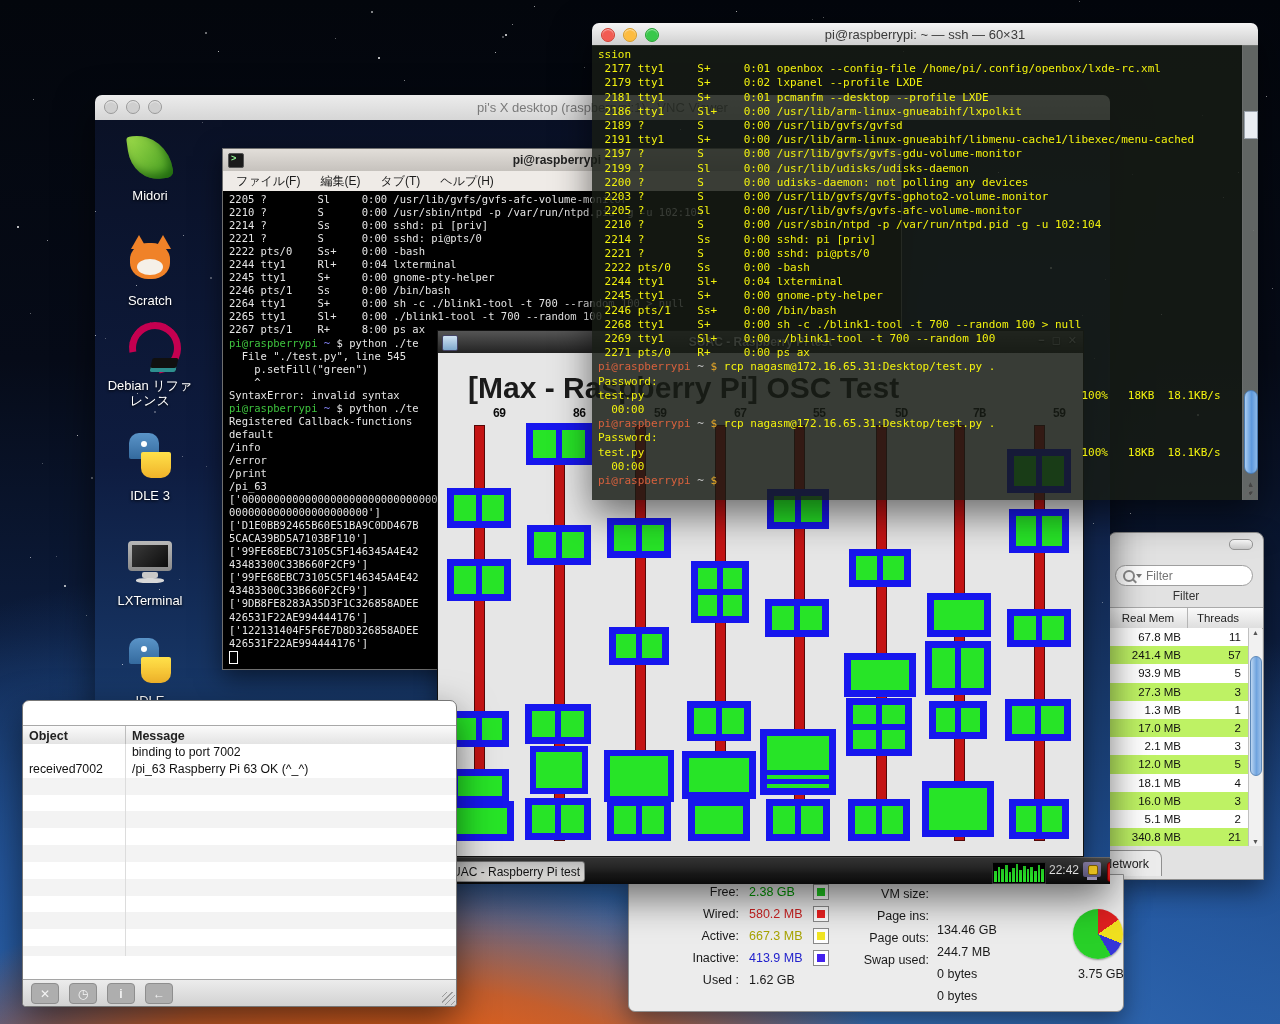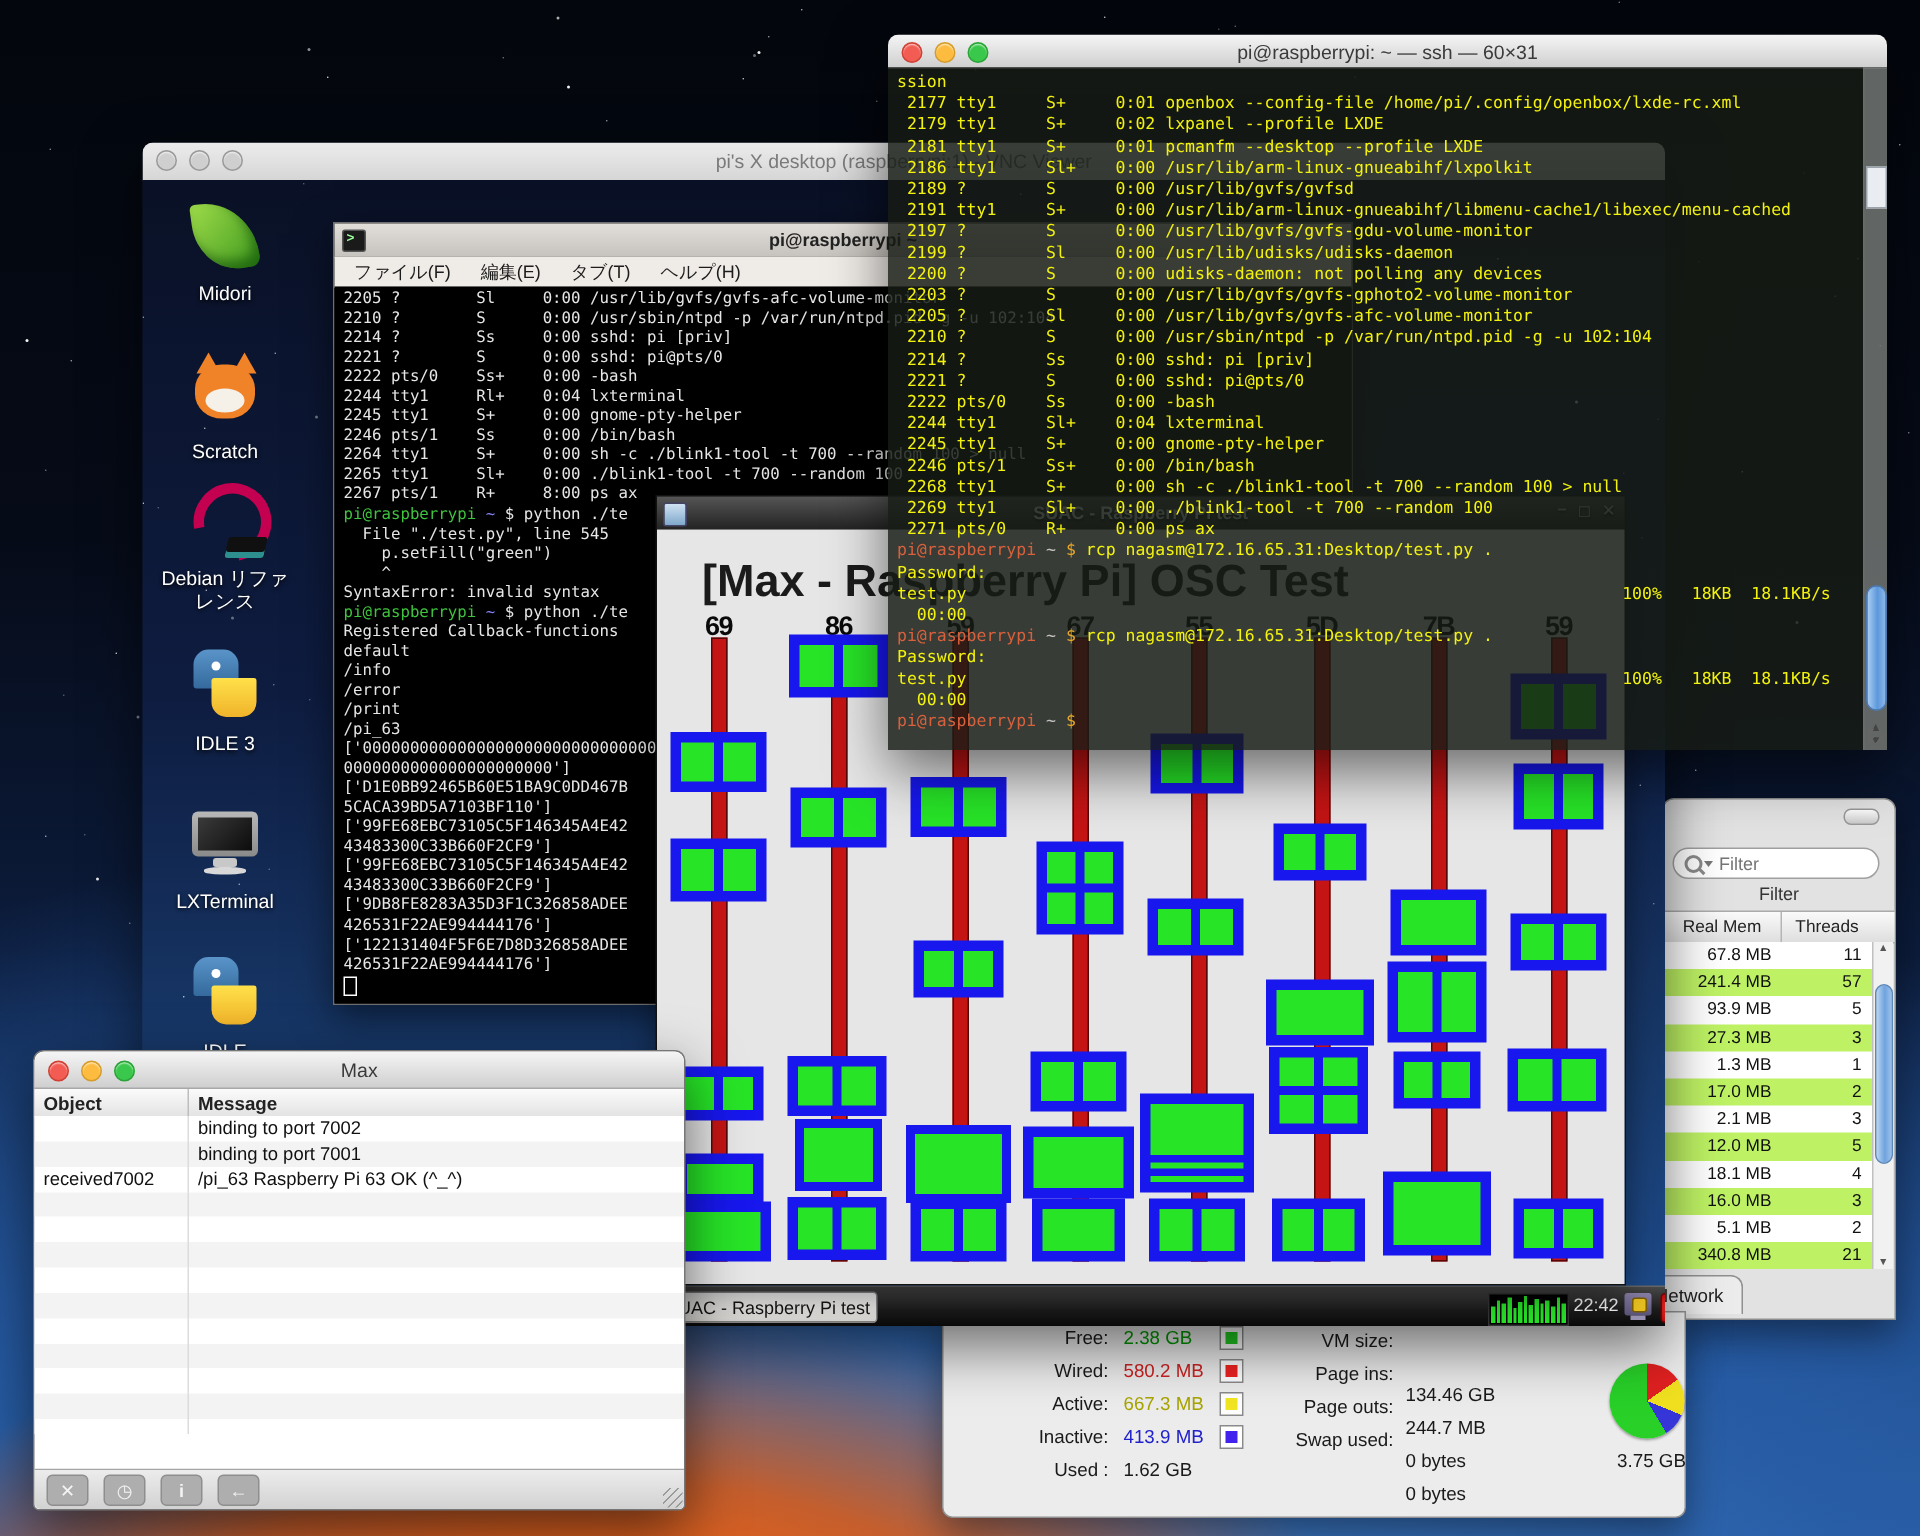--- a/index.html
+++ b/index.html
@@ -82,21 +82,21 @@
   .lx-l .cur{display:inline-block;width:7px;height:11px;border:1px solid #fff;vertical-align:-2px;}
   
   #max-patch{position:absolute;left:437px;top:330px;width:645px;height:525px;border:1px solid #121212;box-shadow:0 6px 20px rgba(0,0,0,.45);}
   #mp-titlebar{position:absolute;left:0;right:0;top:0;height:22px;background:linear-gradient(#555,#232323);
     display:flex;align-items:center;justify-content:center;font-size:12px;font-weight:bold;color:#dedede;text-shadow:0 1px 2px #000;}
   #mp-icon{position:absolute;left:4px;top:4px;width:14px;height:14px;background:linear-gradient(#cfe2f2,#7fa8cc);border:1px solid #446;border-radius:2px;}
   .mp-btns{position:absolute;right:6px;top:3px;display:flex;gap:7px;font-size:11px;color:#b9b9b9;}
   #mp-canvas{position:absolute;left:0;right:0;top:22px;bottom:0;background:#e6e6e6;overflow:hidden;}
   #patch-title{position:absolute;left:30px;top:18px;font-size:30px;font-weight:bold;color:#1b1b1b;letter-spacing:0px;text-align:right;}
   .track{position:absolute;width:9px;background:#c41414;border:1px solid #550808;}
-  .numbox{position:absolute;width:30px;height:17px;font-family:Liberation Sans, sans-serif;font-size:18px;font-weight:bold;color:#0a0a0a;text-align:center;letter-spacing:-1px;}
+  .numbox{position:absolute;width:30px;height:17px;font-family:Liberation Mono, monospace;font-size:12px;font-weight:bold;color:#0a0a0a;text-align:center;letter-spacing:-1px;margin-left:20px;}
   .pbox{position:absolute;background:#1717ee;display:grid;padding:7px;gap:6px;box-sizing:border-box;}
   .pbox i{background:#27e427;display:block;}
   
   #max-console{left:22px;top:700px;width:433px;height:305px;background:#fff;border:1px solid #777;border-radius:7px 7px 4px 4px;}
   #mc-header{position:absolute;left:0;right:0;top:24px;height:19px;background:linear-gradient(#fbfbfb,#e2e2e2);
     border-top:1px solid #a8a8a8;border-bottom:1px solid #b4b4b4;display:flex;font-size:12.5px;font-weight:bold;color:#222;}
   #mc-header .c1{width:96px;padding-left:6px;border-right:1px solid #bdbdbd;display:flex;align-items:center;}
   #mc-header .c2{flex:1;padding-left:6px;display:flex;align-items:center;}
   #mc-rows{position:absolute;left:0;right:0;top:43px;height:212px;overflow:hidden;background:#fff;}
   .mc-row{display:flex;height:16.85px;font-size:12.3px;color:#111;}
@@ -925,40 +925,28 @@
       </div>
     <div id="ssh-scroll">
       <div id="ssh-sb-box"></div>
       <div id="ssh-thumb"></div>
       <div class="sb-arrows">▲<br>▼</div>
     </div>
     <div class="resize-lines"></div>
   </div>
 
   <div class="macwin" id="max-console">
-    <div class="mac-titlebar" style="height:24px;">
-      <div class="lights" style="top:6px;">
-        <span class="light lr"></span>
-        <span class="light ly"></span>
-        <span class="light lg"></span>
-      </div>
-      <span>Max</span>
-    </div>
     <div id="mc-header">
       <div class="c1">Object</div>
       <div class="c2">Message</div>
     </div>
     <div id="mc-rows">
         <div class="mc-row">
           <div class="c1"></div>
           <div class="c2">binding to port 7002</div>
-        </div>
-        <div class="mc-row alt">
-          <div class="c1"></div>
-          <div class="c2">binding to port 7001</div>
         </div>
         <div class="mc-row">
           <div class="c1">received7002</div>
           <div class="c2">/pi_63 Raspberry Pi 63 OK (^_^)</div>
         </div>
         <div class="mc-row alt">
           <div class="c1"></div>
           <div class="c2"></div>
         </div>
         <div class="mc-row">

